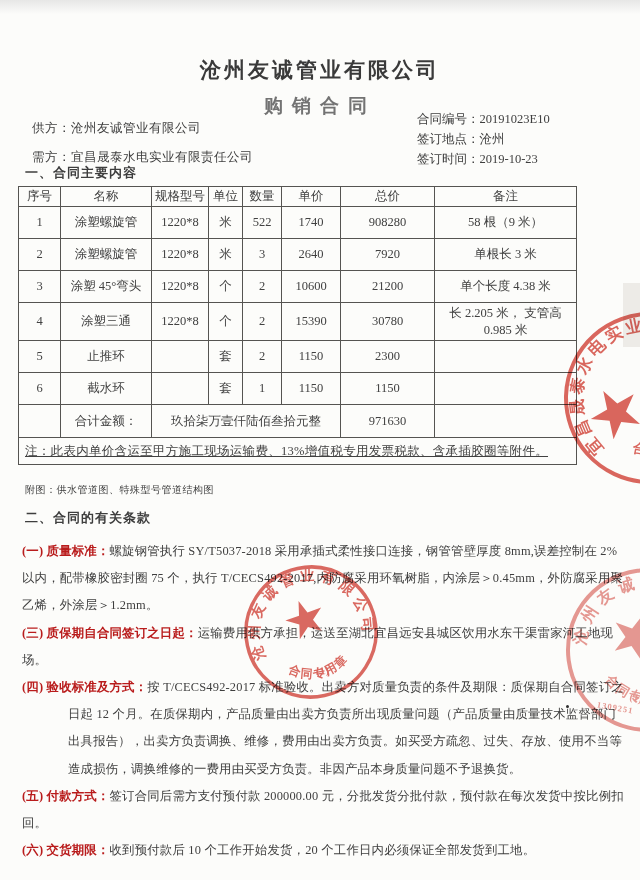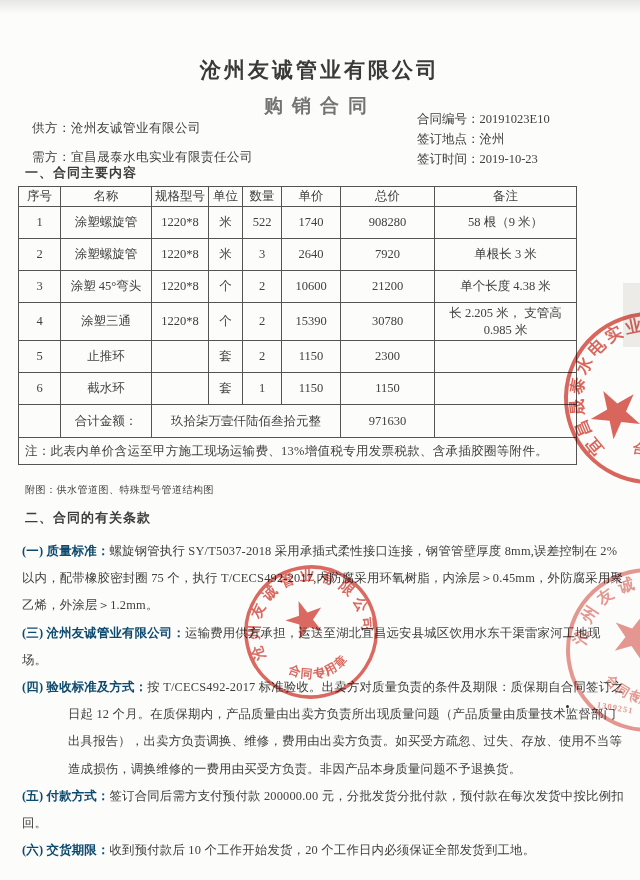--- a/index.html
+++ b/index.html
@@ -34,31 +34,31 @@
     font-size:12.5px;color:#414141;
   }
   table.items th,table.items td{
     border:1px solid #555451;text-align:center;vertical-align:middle;
     padding:1px 2px;font-weight:normal;overflow:hidden;
   }
   table.items thead tr{height:18px;}
   table.items tbody tr{height:32px;}
   table.items tbody tr.tall{height:38px;}
   table.items tr.total-row{height:33px;}
-  table.items tr.note-row{height:27px;}
+  table.items tr.note-row{height:27px;text-decoration:underline;}
   table.items td.remark{line-height:1.3;}
   table.items td.note{text-align:left;padding-left:6px;letter-spacing:.3px;}
   col.c1{width:42px}col.c2{width:91px}col.c3{width:57px}col.c4{width:34px}
   col.c5{width:39px}col.c6{width:59px}col.c7{width:94px}col.c8{width:142px}
 
   .clauses{position:absolute;left:22px;top:538px;width:602px;
     font-size:12.4px;line-height:27.2px;letter-spacing:.2px;}
   .clauses p{margin:0;}
   .clauses p.hang{padding-left:46px;text-indent:-46px;}
-  .clauses b{font-weight:700;color:#0c4a6e;}
+  .clauses b{font-weight:700;color:#b91c1c;}
 
   .stamp{position:absolute;mix-blend-mode:multiply;pointer-events:none;}
   .seal-ring{fill:none;stroke:var(--stamp-red,#d4453b);}
   .seal-star{fill:var(--stamp-red,#d4453b);stroke:none;}
   .seal-text{fill:var(--stamp-red,#d4453b);
     font-family:"Liberation Serif","DejaVu Serif",serif;font-weight:700;}
   .stamp.a{opacity:.82;}
   .stamp.b{opacity:.80;}
   .stamp.c{opacity:.55;}
 </style>
@@ -181,21 +181,21 @@
     </tr>
   </tbody>
 </table>
 
 <div class="attachment">附图：供水管道图、特殊型号管道结构图</div>
 
 <div class="sec-heading sec2">二、合同的有关条款</div>
 
 <div class="clauses">
     <p><b>(一) 质量标准：</b><span>螺旋钢管执行 SY/T5037-2018 采用承插式柔性接口连接，钢管管壁厚度 8mm,误差控制在 2%以内，配带橡胶密封圈 75 个，执行 T/CECS492-2017,内防腐采用环氧树脂，内涂层＞0.45mm，外防腐采用聚乙烯，外涂层＞1.2mm。</span></p>
-    <p><b>(三) 沧州友诚管业有限公司：</b><span>运输费用供方承担，运送至湖北宜昌远安县城区饮用水东干渠雷家河工地现场。</span></p>
+    <p><b>(三) 质保期自合同签订之日起：</b><span>运输费用供方承担，运送至湖北宜昌远安县城区饮用水东干渠雷家河工地现场。</span></p>
     <p class="hang"><b>(四) 验收标准及方式：</b><span>按 T/CECS492-2017 标准验收。出卖方对质量负责的条件及期限：质保期自合同签订之日起 12 个月。在质保期内，产品质量由出卖方负责所出现质量问题（产品质量由质量技术监督部门出具报告），出卖方负责调换、维修，费用由出卖方负责。如买受方疏忽、过失、存放、使用不当等造成损伤，调换维修的一费用由买受方负责。非因产品本身质量问题不予退换货。</span></p>
     <p><b>(五) 付款方式：</b><span>签订合同后需方支付预付款 200000.00 元，分批发货分批付款，预付款在每次发货中按比例扣回。</span></p>
     <p><b>(六) 交货期限：</b><span>收到预付款后 10 个工作开始发货，20 个工作日内必须保证全部发货到工地。</span></p>
   </div>
 
 <svg class="stamp a" style="left:555px;top:305px" width="200" height="200" viewBox="0 0 200 200">
   <g transform="rotate(-20 95 93)">
     <circle class="seal-ring" cx="95" cy="93" r="84" stroke-width="4"></circle>
     <path id="arcA1" d="M 31.1,116.3 A 68,68 0 1 1 158.9,116.3" fill="none"></path>
     <text class="seal-text" font-size="16.5" letter-spacing="3.5" text-anchor="middle">

